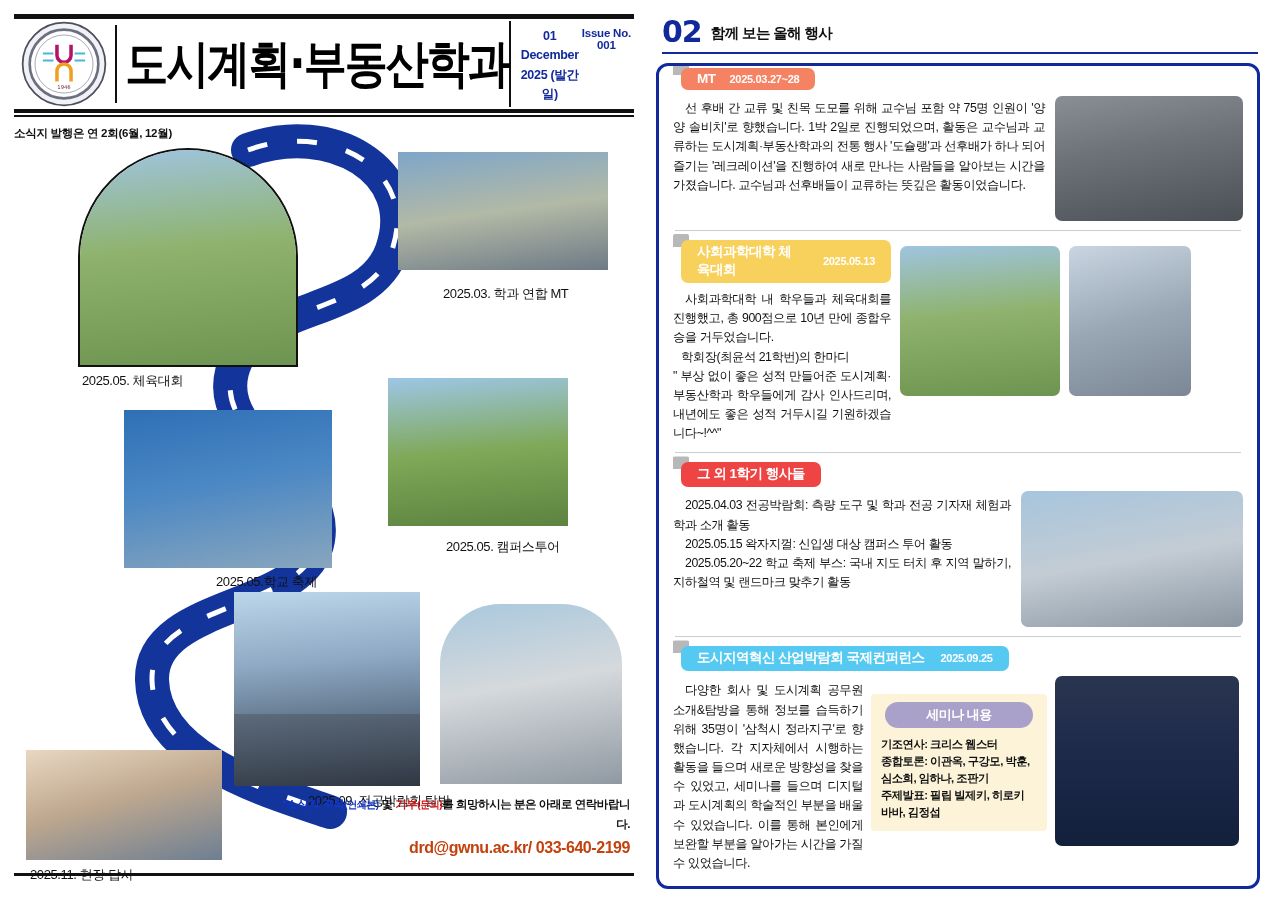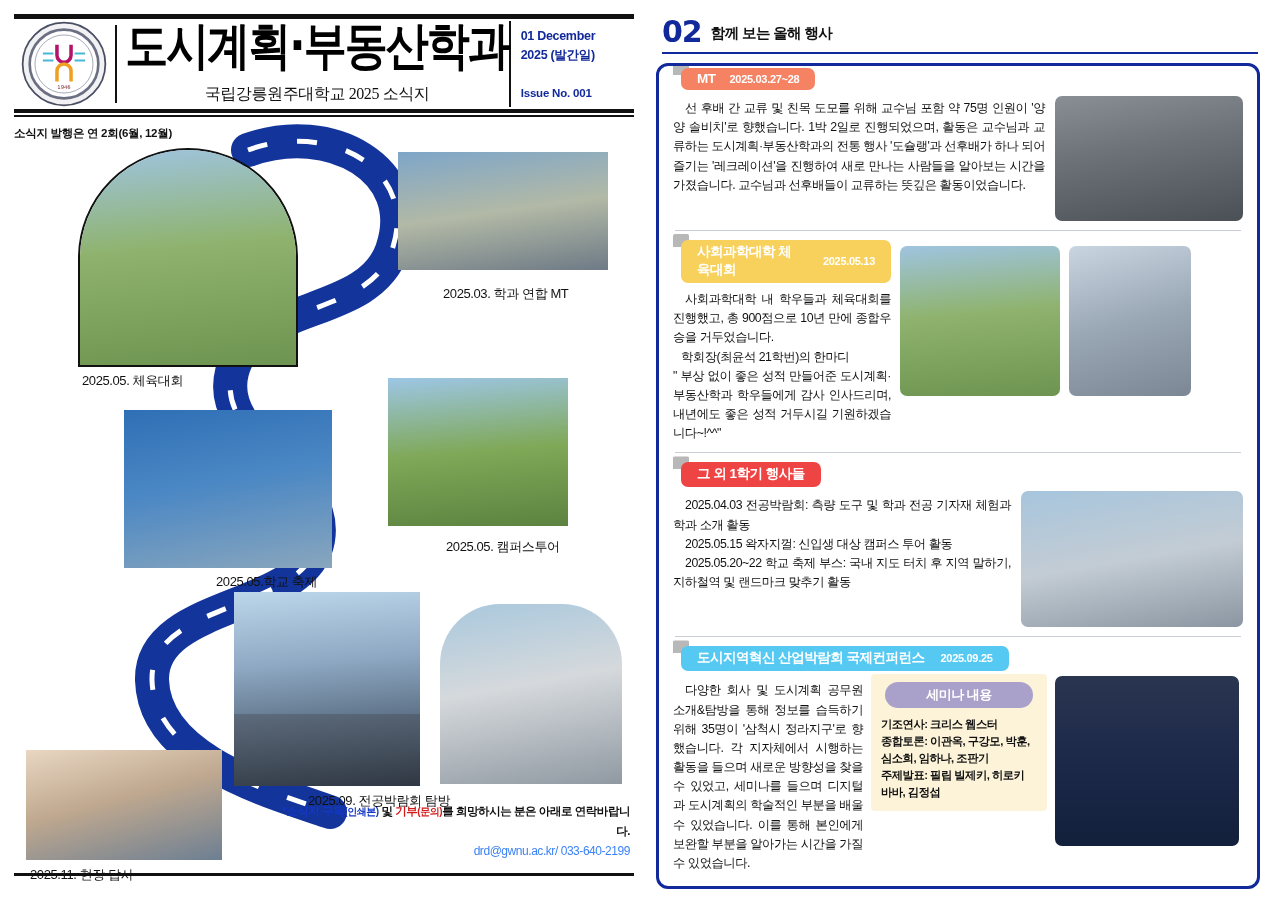--- a/index.html
+++ b/index.html
@@ -31,22 +31,22 @@
     color:#000; line-height: 1.05; white-space: nowrap;
     transform: scaleY(1.18); transform-origin: center;
   }
   .sub-title {
     font-family: "Liberation Serif", serif;
     font-size: 16px; color:#111; margin-top: 16px; letter-spacing: -0.4px;
   }
 
   .issue-block {
     width: 126px; border-left: 2px solid #111; padding-left: 10px;
-    display:flex; flex-direction:column; justify-content:space-between;
-    padding-top: 6px; padding-bottom: 8px;
+    display:flex; justify-content:space-between;
+    padding-top: 6px; padding-bottom: 8px; text-align: center;
   }
   .issue-date { font-size: 12.5px; font-weight: 800; color:#12299b; line-height: 1.55; letter-spacing:-0.3px; }
   .issue-no { font-size: 11.5px; font-weight: 800; color:#12299b; letter-spacing:-0.2px; }
 
   .masthead-rule-bot { height: 4px; background:#111; margin-top: 2px; }
   .masthead-rule-bot2 { height: 2px; background:#111; margin-top: 2px; }
 
   .freq-note { font-size: 11.5px; font-weight: 800; color:#111; margin-top: 9px; letter-spacing:-0.3px; }
 
   
@@ -64,21 +64,21 @@
     overflow:hidden;
   }
 
   .footer-contact {
     position:absolute; left:280px; bottom:36px; width:350px; text-align:right;
     font-size:11.5px; font-weight:800; letter-spacing:-0.45px; line-height:1.75;
   }
   .fc-blue { color:#1437c4; }
   .fc-red  { color:#d4191b; }
   .fc-black{ color:#111; }
-  .fc-mail { color:#3b82f6; font-size:12px; font-weight:400; }
+  .fc-mail { color:#c2410c; font-size:16px; font-weight:700; }
   .footer-rule { position:absolute; left:14px; right:14px; bottom:22px; height:3px; background:#111; }
 
   
   .right-col { width: 626px; height:898px; position:relative; padding: 18px 14px 14px 8px; }
 
   .sec-head { display:flex; align-items:flex-end; gap:9px; padding-left: 6px; }
   .sec-num { font-size:30px; font-weight:800; color:#12299b; line-height:0.9; letter-spacing:-1px;
              font-family:"DejaVu Sans",sans-serif; }
   .sec-title { font-size:14.5px; font-weight:800; color:#111; letter-spacing:-0.6px; padding-bottom:2px; }
   .sec-rule { height:2px; background:#12299b; margin:7px 2px 0 6px; }
@@ -108,21 +108,21 @@
   .body-text {
     font-size:12.3px; line-height:1.56; color:#111; letter-spacing:-0.45px;
     text-align:justify; margin-top:7px;
   }
 
   .row { display:flex; gap:10px; align-items:flex-start; }
   .rphoto { background:#cfd6de; border-radius:7px; overflow:hidden; flex:none; }
 
   .seminar-box {
     background:#fcf3d9; border-radius:4px; padding:8px 10px 10px 10px;
-    width:176px; flex:none; align-self:flex-start; margin-top:0;
+    width:176px; flex:none; align-self:flex-start; margin-top:20px;
   }
   .seminar-pill {
     background:#a9a1c9; color:#fff; font-size:13px; font-weight:800; letter-spacing:-0.5px;
     border-radius:16px; padding:4px 0; text-align:center; margin:0 4px 8px 4px;
   }
   .seminar-line { font-size:11.3px; font-weight:700; color:#111; line-height:1.5; letter-spacing:-0.5px; }
   .seminar-line b { font-weight:800; }
 
   
   .ph-mt      { background: linear-gradient(170deg,#8a8f96 0%,#6d7379 40%,#4b5057 100%); }
@@ -155,21 +155,20 @@
           <circle cx="50" cy="50" r="33" fill="#ffffff" stroke="#9a9eb0" stroke-width="1"></circle>
           <path d="M38 38 h-12 M38 46 h-12 M62 38 h12 M62 46 h12" stroke="#49b7d8" stroke-width="2.4" fill="none"></path>
           <path d="M42 28 v12 a8 8 0 0 0 16 0 v-12" stroke="#b5126b" stroke-width="4" fill="none"></path>
           <path d="M42 70 v-12 a8 8 0 0 1 16 0 v12" stroke="#f0a020" stroke-width="4" fill="none"></path>
           <text x="50" y="78" font-size="6" text-anchor="middle" fill="#7a2630" font-family="DejaVu Sans">1946</text>
         </svg>
       </div>
       <div class="masthead-divider"></div>
       <div class="title-block">
         <div class="main-title">도시계획·부동산학과</div>
-        <div class="sub-title">국립강릉원주대학교 2025 소식지</div>
       </div>
       <div class="issue-block">
         <div>
           <div class="issue-date">01 December</div>
           <div class="issue-date">2025 (발간일)</div>
         </div>
         <div class="issue-no">Issue No. 001</div>
       </div>
     </div>
 

